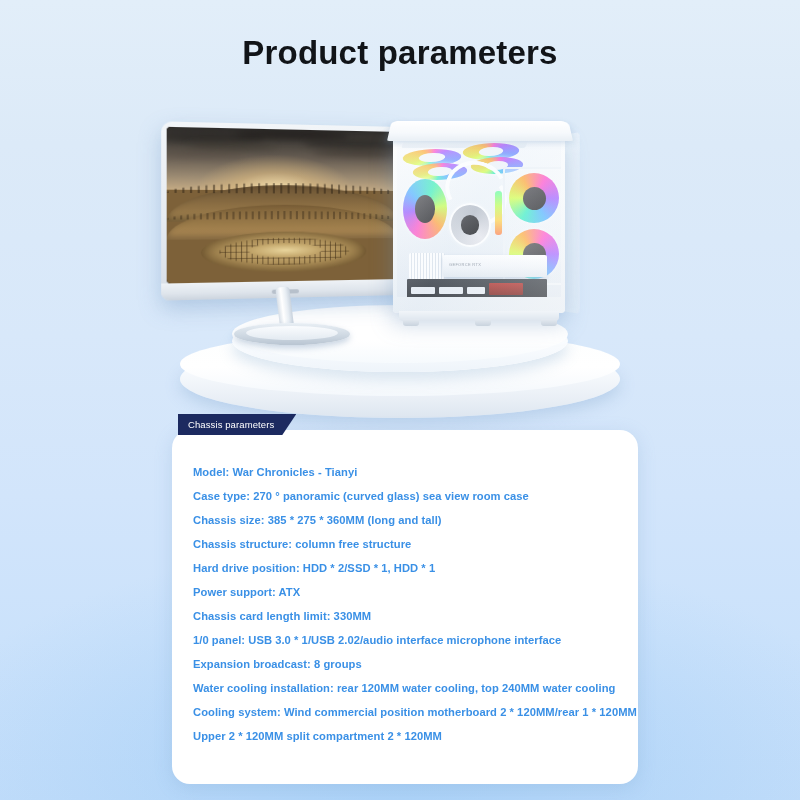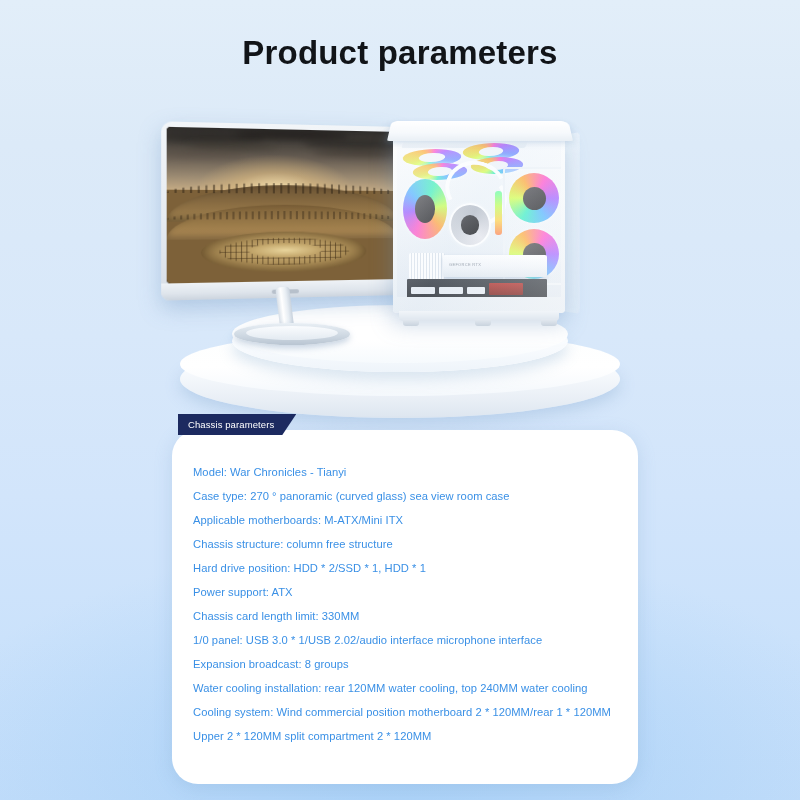--- a/index.html
+++ b/index.html
@@ -288,23 +288,24 @@
   .spec-wrap{ position:absolute; left:172px; top:414px; width:448px; height:370px; }
   .spec-tab{
     position:absolute; left:6px; top:0px; height:21px;
     background:#1c2a60; color:#ffffff;
     font-size:9.5px; line-height:21px; padding:0 22px 0 10px;
     clip-path:polygon(0 0, 100% 0, calc(100% - 14px) 100%, 0 100%);
     letter-spacing:.1px; z-index:3;
   }
   .spec-card{
     position:absolute; left:0; top:16px; width:466px; height:354px;
-    background:#ffffff; border-radius:26px;
+    background:#ffffff; border-radius:18px;
     box-shadow:0 4px 18px rgba(110,150,195,.22);
     z-index:2;
+    font-weight:bold;
   }
   .spec-list{ position:absolute; left:21px; top:30px; right:16px; }
   .spec-line{
     font-size:11.2px; color:#3a90e6; line-height:24px; white-space:nowrap;
     letter-spacing:.05px;
   }
 </style>
 </head>
 <body>
 
@@ -390,21 +391,21 @@
     <div class="foot ft3"></div>
   </div>
 </div>
 
 <div class="spec-wrap">
   <div class="spec-tab">Chassis parameters</div>
   <div class="spec-card">
     <div class="spec-list">
         <div class="spec-line">Model: War Chronicles - Tianyi</div>
         <div class="spec-line">Case type: 270 ° panoramic (curved glass) sea view room case</div>
-        <div class="spec-line">Applicable motherboards: M-ATX/Mini ITX</div>
+        <div class="spec-line">Chassis size: 385 * 275 * 360MM (long and tall)</div>
         <div class="spec-line">Chassis structure: column free structure</div>
         <div class="spec-line">Hard drive position: HDD * 2/SSD * 1, HDD * 1</div>
         <div class="spec-line">Power support: ATX</div>
         <div class="spec-line">Chassis card length limit: 330MM</div>
         <div class="spec-line">1/0 panel: USB 3.0 * 1/USB 2.02/audio interface microphone interface</div>
         <div class="spec-line">Expansion broadcast: 8 groups</div>
         <div class="spec-line">Water cooling installation: rear 120MM water cooling, top 240MM water cooling</div>
         <div class="spec-line">Cooling system: Wind commercial position motherboard 2 * 120MM/rear 1 * 120MM</div>
         <div class="spec-line">Upper 2 * 120MM split compartment 2 * 120MM</div>
       </div>

